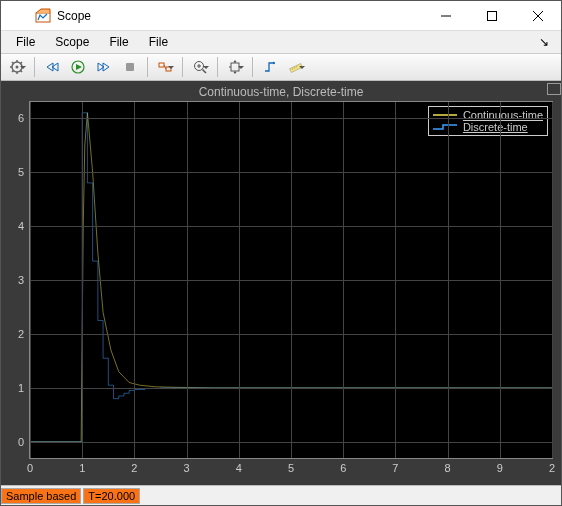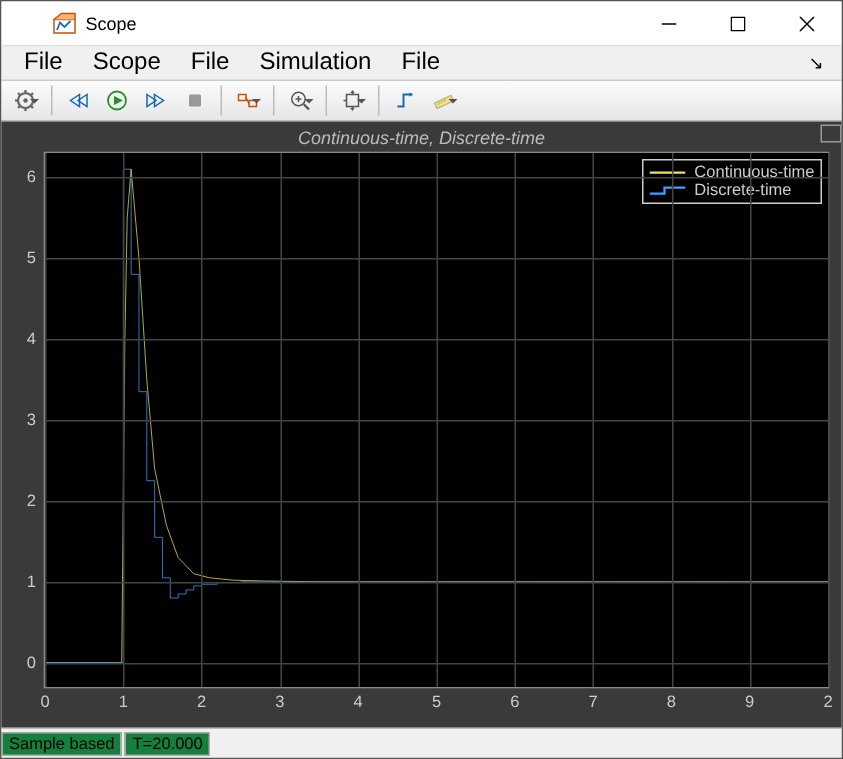--- a/index.html
+++ b/index.html
@@ -4,42 +4,42 @@
 <style>
   * { box-sizing: border-box; margin: 0; padding: 0; }
   html, body { width: 562px; height: 506px; font-family: "Segoe UI", Tahoma, sans-serif; font-size: 12px; background: #fff; overflow: hidden; }
   .window { width: 562px; height: 506px; border: 1px solid #555; display: flex; flex-direction: column; background: #f0f0f0; }
   .titlebar { height: 30px; display: flex; align-items: center; background: #fff; border-bottom: 1px solid #ddd; padding-left: 28px; }
   .titlebar .app-icon { width: 16px; height: 16px; margin: 0 6px; }
   .titlebar .title { flex: 1; font-size: 12px; color: #000; }
   .titlebar .controls { display: flex; }
   .titlebar .controls .tb-btn { width: 46px; height: 30px; display: flex; align-items: center; justify-content: center; }
   .menubar { height: 22px; display: flex; align-items: center; padding: 0 6px; gap: 2px; background: #f0f0f0; }
-  .menubar .menu-item { padding: 2px 9px; font-size: 16px; color: #000; cursor: default; }
+  .menubar .menu-item { padding: 2px 9px; font-size: 12px; color: #000; cursor: default; }
   .menubar .undock { margin-left: auto; font-size: 12px; padding: 0 6px; cursor: default; }
   .toolbar { height: 28px; background: linear-gradient(#fcfcfc,#e6e6e6); border-top: 1px solid #ccc; border-bottom: 1px solid #bbb; display: flex; align-items: center; gap: 2px; padding: 0 4px; }
   .toolbar .tbtn { width: 24px; height: 22px; display: flex; align-items: center; justify-content: center; border: 1px solid transparent; border-radius: 2px; position: relative; }
   .toolbar .sep { width: 1px; height: 20px; background: #bbb; margin: 0 3px; }
   .dd::after { content:""; position:absolute; right:2px; bottom:5px; border:3px solid transparent; border-top-color:#555; }
   .plot-area { flex: 1; background: #3a3a3a; position: relative; display: flex; flex-direction: column; padding: 4px 8px 0 8px; }
-  .plot-title { color: #bbb; font-size: 12px; text-align: center; height: 16px; font-style: italic; }
+  .plot-title { color: #bbb; font-size: 12px; text-align: center; height: 16px; }
   .axes-wrap { flex: 1; display: flex; }
   .x-space { height: 26px; }
   .axes { flex: 1; position: relative; border: 1px solid #888; background: #000; }
   .grid-line { position: absolute; background: #444; }
   .ytick { position: absolute; color: #ccc; font-size: 11px; right: 100%; padding-right: 6px; transform: translateY(-50%); }
   .xtick { position: absolute; color: #ccc; font-size: 11px; top: 100%; padding-top: 4px; transform: translateX(-50%); }
   .legend { position: absolute; top: 4px; right: 4px; border: 1px solid #ccc; background: #000; color: #ccc; font-size: 11px; padding: 2px 4px; }
-  .legend .row { display: flex; align-items: center; gap: 6px; }
+  .legend .row { display: flex; align-items: center; gap: 6px; text-decoration: underline; }
   .legend .swatch { width: 24px; height: 0; position: relative; }
   svg.trace { position: absolute; inset: 0; width: 100%; height: 100%; }
   .max-btn { position: absolute; top: 2px; right: 0; width: 14px; height: 12px; border: 1px solid #999; background: #3a3a3a; }
   .statusbar { height: 20px; display: flex; align-items: center; border-top: 1px solid #bbb; background: #f0f0f0; font-size: 11px; }
   .statusbar .ready { padding: 0 6px; flex: 1; }
-  .statusbar .sb-box { border: 1px solid #aaa; padding: 1px 4px; margin-right: 2px; background: #15803d; }
+  .statusbar .sb-box { border: 1px solid #aaa; padding: 1px 4px; margin-right: 2px; background: #f97316; }
 </style>
 </head>
 <body>
 
 <div class="window">
 
   <div class="titlebar">
     <svg class="app-icon" viewBox="0 0 16 16">
         <rect x="1" y="5" width="14" height="9" fill="#fff" stroke="#c85108"></rect>
         <path d="M1 5 L6 1 L15 1 L15 5" fill="#ffb36b" stroke="#c85108"></path>
@@ -63,21 +63,20 @@
             <line x1="10" y1="0" x2="0" y2="10" stroke="#000"></line>
           </svg>
         </div>
     </div>
   </div>
 
   <div class="menubar">
     <div class="menu-item">File</div>
     <div class="menu-item">Scope</div>
     <div class="menu-item">File</div>
-    <div class="menu-item">Simulation</div>
     <div class="menu-item">File</div>
     <div class="undock">↘</div>
   </div>
 
   <div class="toolbar">
     <div class="tbtn dd">
         <svg width="14" height="14" viewBox="0 0 14 14">
           <circle cx="7" cy="7" r="5" fill="none" stroke="#666" stroke-width="1.5"></circle>
           <circle cx="7" cy="7" r="1.5" fill="#666"></circle>
           <g stroke="#666" stroke-width="1.5">

